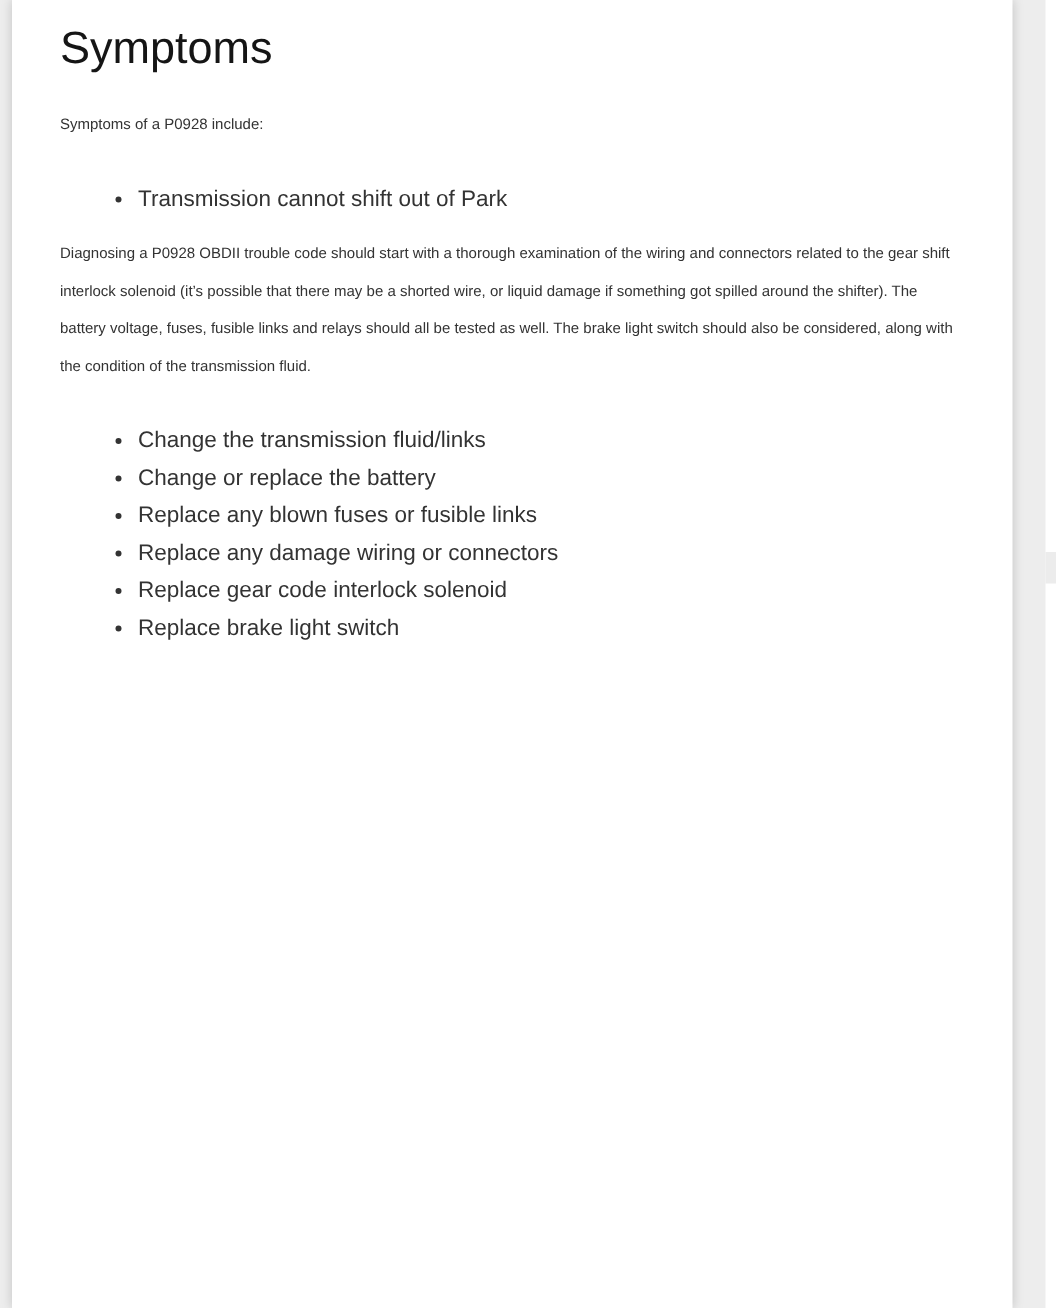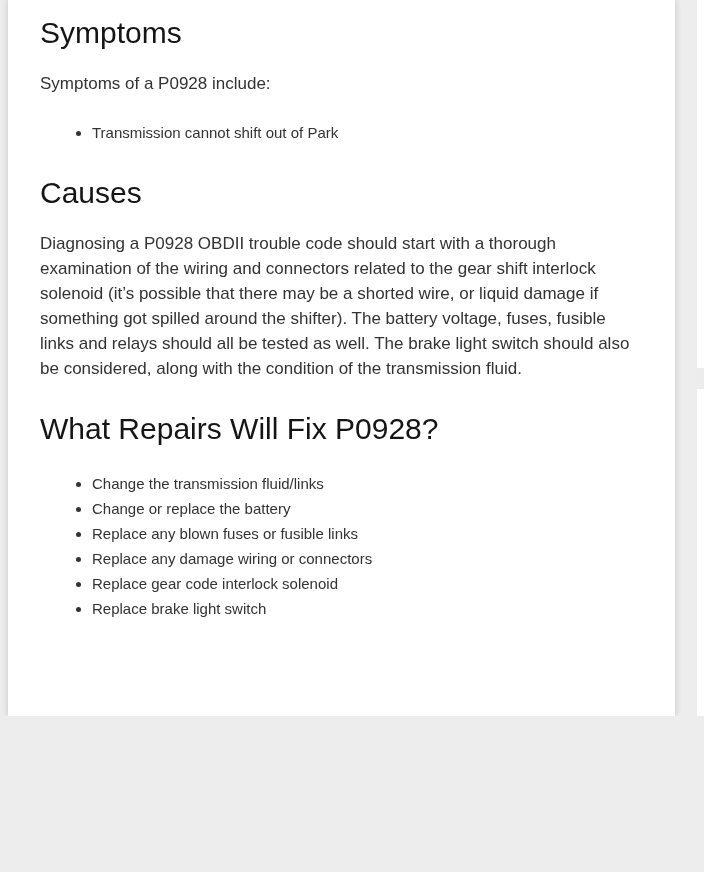--- a/index.html
+++ b/index.html
@@ -4,21 +4,21 @@
 <style>
   * { box-sizing: border-box; }
   html, body { margin: 0; padding: 0; }
   body {
     font-family: "Liberation Sans", "DejaVu Sans", sans-serif;
     background: #ededed;
   }
   .page {
     position: relative;
     width: 704px;
-    height: 716px;
+    height: 872px;
     background: #ededed;
     overflow: hidden;
   }
   .content-card {
     position: absolute;
     left: 8px;
     top: 0;
     bottom: 0;
     width: 667px;
     background: #ffffff;
@@ -30,21 +30,21 @@
     font-size: 30px;
     line-height: 36px;
     font-weight: 400;
     color: #151515;
     margin: 30px 0 20px 0;
   }
   .section-heading.first {
     margin-top: 0;
   }
   .body-text {
-    font-size: 17px;
+    font-size: 10px;
     line-height: 25px;
     color: #333333;
     margin: 0 0 15px 0;
     max-width: 600px;
   }
   ul.bullet-list {
     margin: 24px 0 12px 0;
     padding: 0 0 0 52px;
     max-width: 600px;
   }
@@ -79,25 +79,23 @@
 <div class="page">
 
   <div class="content-card">
 
     <h2 class="section-heading first">Symptoms</h2>
     <p class="body-text">Symptoms of a P0928 include:</p>
     <ul class="bullet-list">
       <li>Transmission cannot shift out of Park</li>
     </ul>
 
-    <h2 class="section-heading">Causes</h2>
 
     <p class="body-text">Diagnosing a P0928 OBDII trouble code should start with a thorough examination of the wiring and connectors related to the gear shift interlock solenoid (it’s possible that there may be a shorted wire, or liquid damage if something got spilled around the shifter). The battery voltage, fuses, fusible links and relays should all be tested as well. The brake light switch should also be considered, along with the condition of the transmission fluid.</p>
 
-    <h2 class="section-heading">What Repairs Will Fix P0928?</h2>
     <ul class="bullet-list">
       <li>Change the transmission fluid/links</li>
       <li>Change or replace the battery</li>
       <li>Replace any blown fuses or fusible links</li>
       <li>Replace any damage wiring or connectors</li>
       <li>Replace gear code interlock solenoid</li>
       <li>Replace brake light switch</li>
     </ul>
 
   </div>

